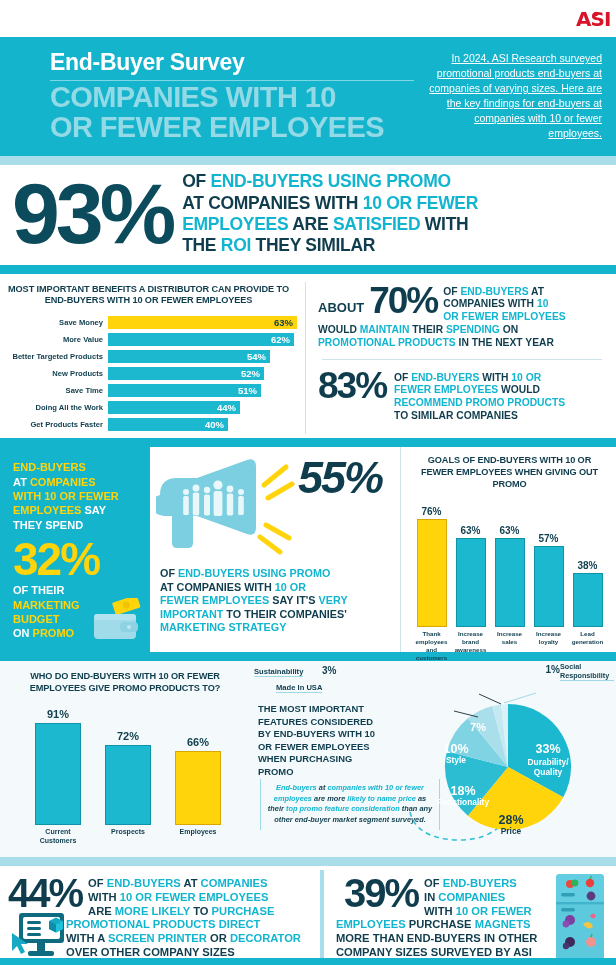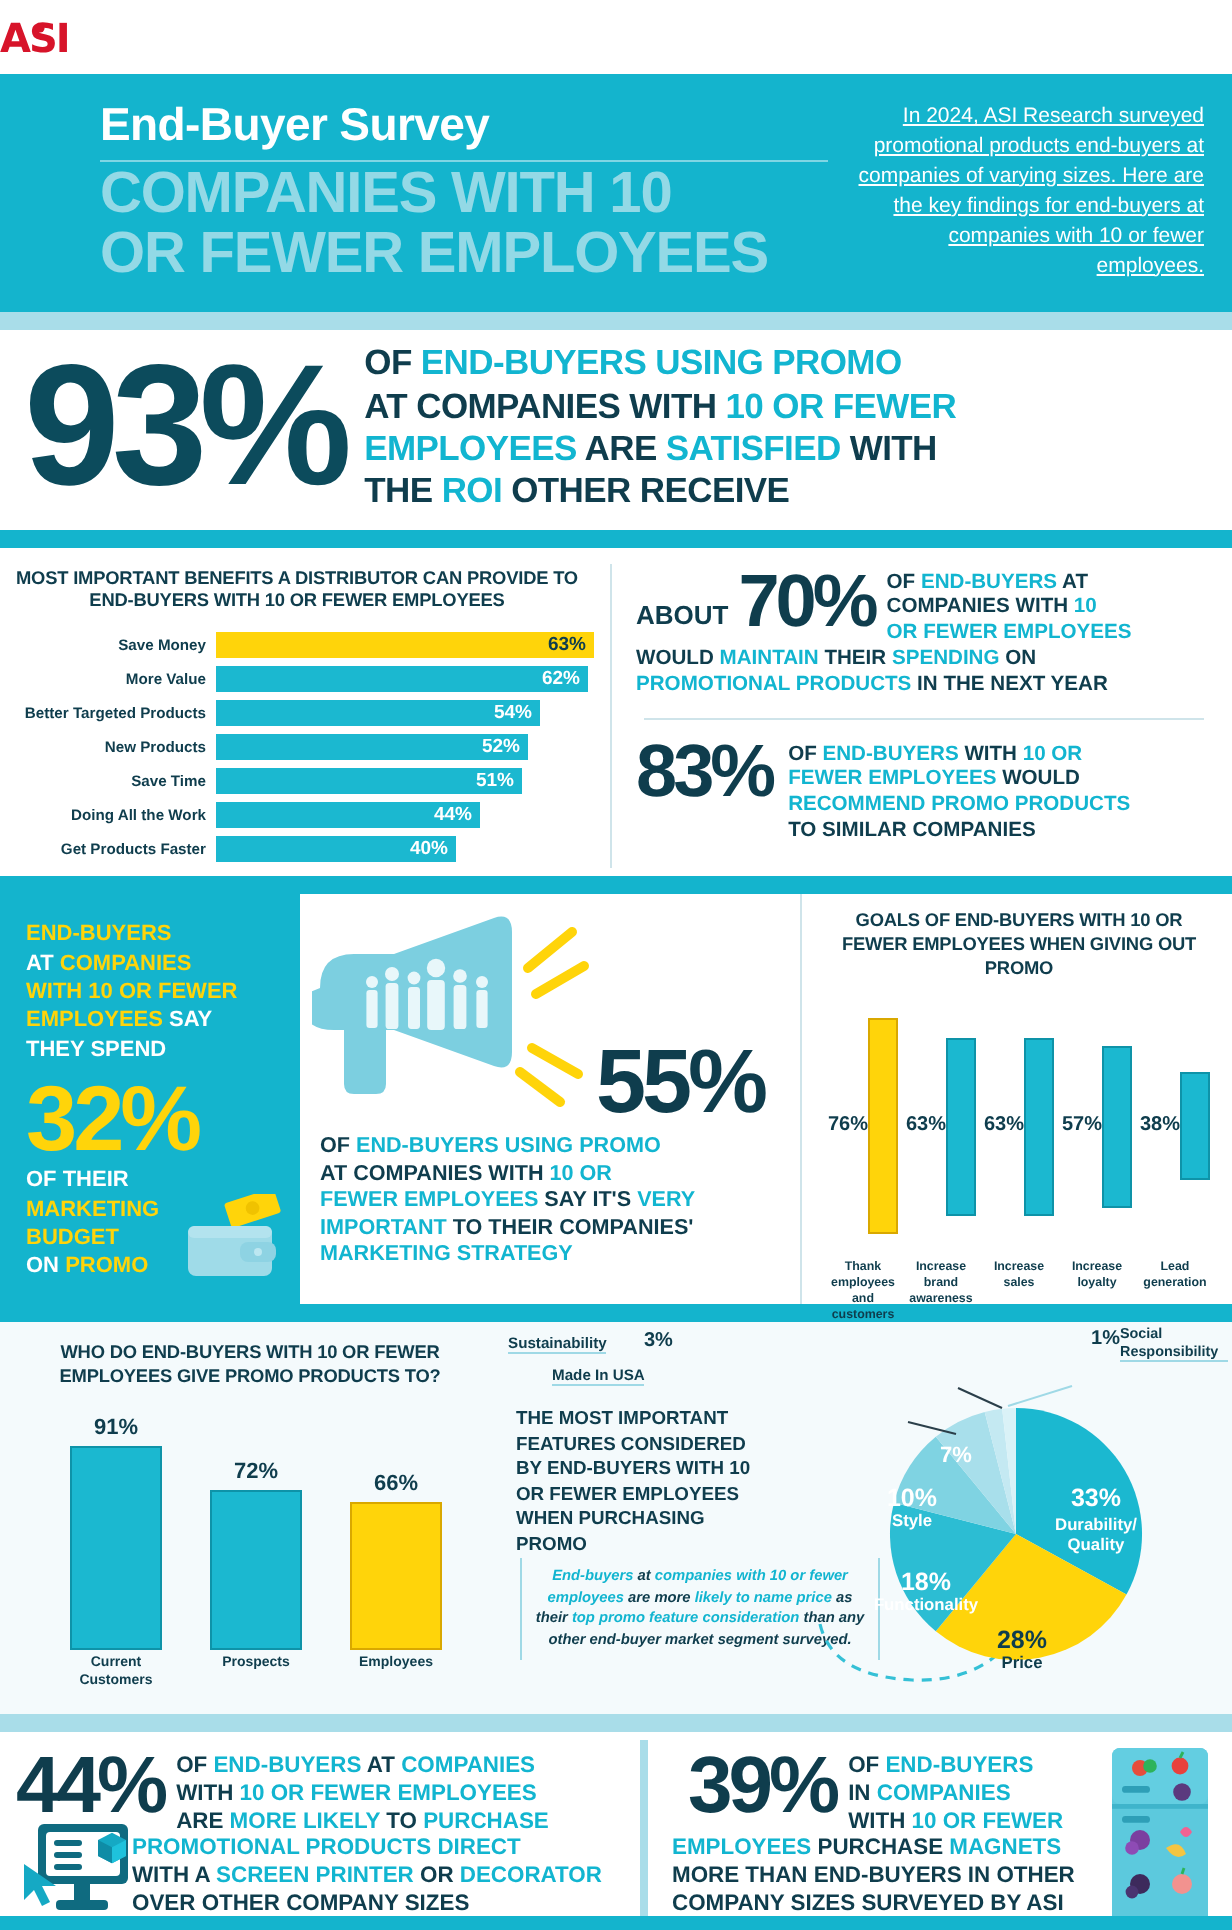--- a/index.html
+++ b/index.html
@@ -6,21 +6,21 @@
   body {
     width: 616px; height: 965px;
     font-family: "Liberation Sans", sans-serif;
     background: #ffffff;
     overflow: hidden;
     position: relative;
   }
   .page { width: 616px; height: 965px; position: relative; background:#fff; }
 
   
-  .logobar { height: 37px; display:flex; align-items:center; justify-content:flex-start; background:#fff; }
+  .logobar { height: 37px; display:flex; align-items:center; justify-content:flex-end; background:#fff; }
 
   
   .header { background:#14b4cd; padding: 12px 14px 14px 18px; display:flex; gap:10px; position:relative; }
   .header-left { flex:1 1 auto;margin-left:32px; }
   .header-kicker { color:#ffffff; font-size:23px; font-weight:700; letter-spacing:-0.3px; }
   .header-rule { height:1px; background:#7fd6e4; margin:4px 0 2px 0; width:100%; }
   .header-big { color:#93d9e6; font-size:29px; font-weight:800; line-height:1.02; letter-spacing:-0.6px; }
   .header-right { width:178px; flex:0 0 178px; color:#fff; font-size:10.5px; line-height:1.42; text-align:right; padding-top:2px;text-decoration:underline;}
 
   .band-light { height:9px; background:#a9dde9; }
@@ -58,27 +58,27 @@
   
   .sec3 { display:flex; height:205px; }
   .panel-teal { width:150px; background:#14b4cd; padding:13px 10px 6px 13px; position:relative; color:#fff; }
   .pt-lead { font-size:11px; font-weight:800; line-height:1.3; }
   .gold { color:#ffd40a; }
   .pt-num { font-size:46px; font-weight:800; color:#ffd40a; line-height:0.92; letter-spacing:-2px; margin:6px 0 3px 0;}
   .pt-tail { font-size:11px; font-weight:800; line-height:1.3; }
   .wallet { position:absolute; right:6px; bottom:6px; }
 
   .panel-mega { width:250px; padding:8px 8px 4px 6px; position:relative; }
-  .mega-row { display:flex; align-items:flex-end; height:108px; }
+  .mega-row { display:flex; align-items:flex-start; height:108px;font-style:italic; }
   .n55 { font-size:45px; font-weight:800; color:#0f3d4d; letter-spacing:-2px; line-height:1; }
   .t55 { font-size:10.8px; font-weight:800; color:#0f3d4d; line-height:1.25; padding:4px 0 0 4px;}
 
   .panel-goals { width:216px; padding:8px 8px 0 10px; border-left:1px solid #cfe4ea; }
   .vchart { display:flex; align-items:flex-end; justify-content:space-between; height:128px; padding:0 3px; }
-  .vcol { width:35px; display:flex; flex-direction:row; align-items:center; height:100%; }
+  .vcol { width:35px; display:flex; flex-direction:column; align-items:center; justify-content:flex-end; height:100%; }
   .vval { font-size:10px; font-weight:800; color:#0f3d4d; margin-bottom:2px; }
   .vbar { width:30px; background:#1bb8d0; border:1px solid #0e93a8; }
   .vbar.gold { background:#ffd40a; border-color:#d9a800; }
   .vlabels { display:flex; justify-content:space-between; padding:3px 3px 0 3px;}
   .vlab { width:35px; font-size:6.2px; font-weight:800; color:#0f3d4d; text-align:center; line-height:1.25;}
 
   
   .sec4 { display:flex; height:196px; background:#f4fafc; }
   .panel-who { width:248px; padding:10px 8px 0 10px; }
   .who-chart { display:flex; align-items:flex-end; justify-content:center; gap:22px; height:122px; padding-left:6px;}
@@ -129,21 +129,21 @@
     <div class="header-right">In 2024, ASI Research surveyed promotional products end-buyers at companies of varying sizes. Here are the key findings for end-buyers at companies with 10 or fewer employees.</div>
   </div>
   <div class="band-light"></div>
 
   <div class="hero">
     <div class="hero-num">93%</div>
     <div>
       <div class="hero-txt"><span>OF </span><span class="cy">END-BUYERS USING PROMO</span></div>
       <div class="hero-txt"><span>AT COMPANIES WITH </span><span class="cy">10 OR FEWER</span></div>
       <div class="hero-txt"><span class="cy">EMPLOYEES</span><span> ARE </span><span class="cy">SATISFIED</span><span> WITH</span></div>
-      <div class="hero-txt"><span>THE </span><span class="cy">ROI</span><span> OTHER RECEIVE</span></div>
+      <div class="hero-txt"><span>THE </span><span class="cy">ROI</span><span> THEY SIMILAR</span></div>
     </div>
   </div>
   <div class="band-teal"></div>
 
   <div class="sec2">
     <div class="sec2-left">
       <div class="chart-title">MOST IMPORTANT BENEFITS A DISTRIBUTOR CAN PROVIDE TO END-BUYERS WITH 10 OR FEWER EMPLOYEES</div>
       <div id="hbars">
           <div class="hbar-row">
             <div class="hbar-label">Save Money</div>

